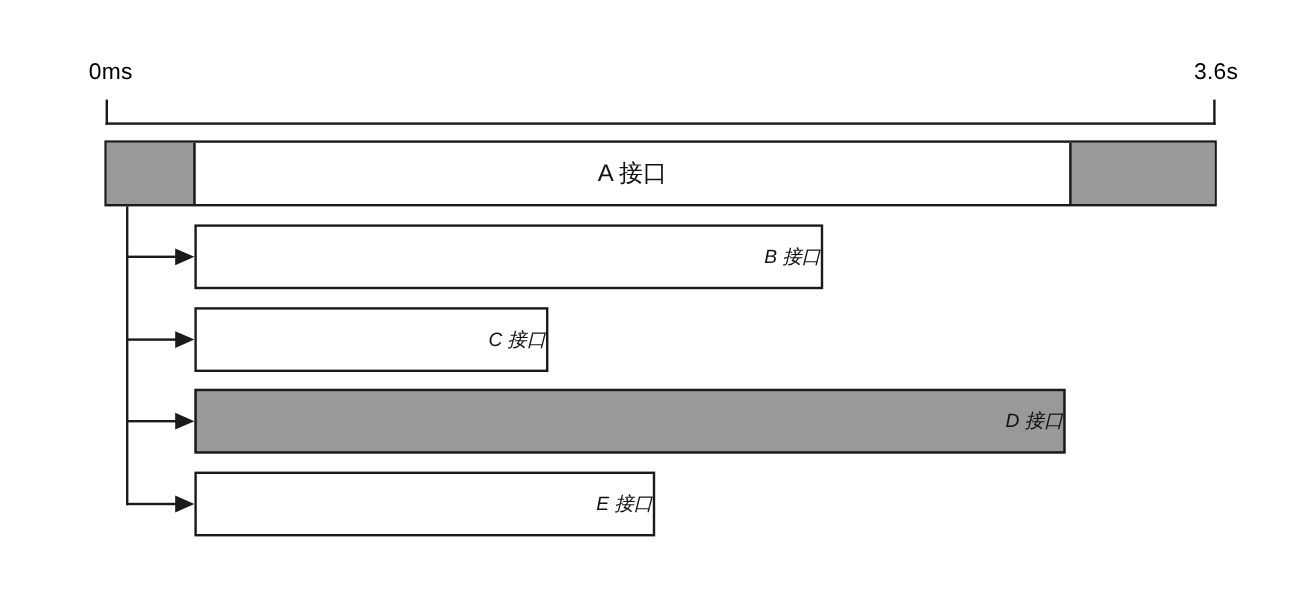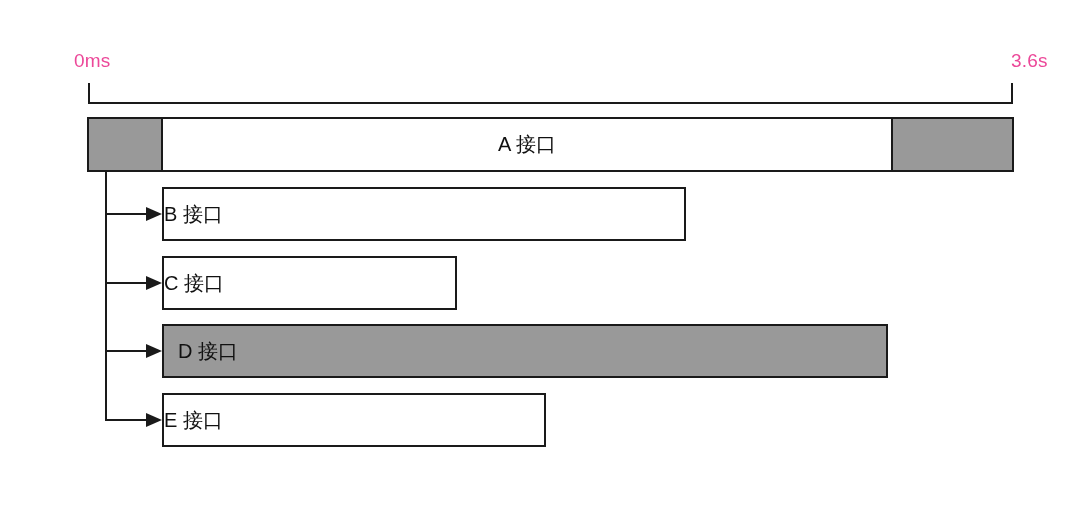--- a/index.html
+++ b/index.html
@@ -16,44 +16,45 @@
   }
   .canvas {
     position: relative;
     width: 1080px; height: 505px;
     background: var(--background);
     overflow: hidden;
   }
   .tl-label {
     position: absolute;
     font-size: 19px;
-    color: #ec4899;
+    color: #000000;
     font-weight: 500;
     letter-spacing: 0.2px;
   }
   .tl-start { left: 74px; top: 50px; }
-  .tl-end   { left: 995px; top: 50px; margin-left: 16px; }
+  .tl-end   { left: 995px; top: 50px; }
   .bracket {
     position: absolute;
     left: 88px; top: 83px;
     width: 925px; height: 21px;
     border-left: 2px solid var(--line);
     border-right: 2px solid var(--line);
     border-bottom: 2px solid var(--line);
   }
   .bar {
     position: absolute;
     height: 54px;
     border: 2px solid var(--line);
     background: #fff;
     display: flex;
     align-items: center;
-    justify-content: flex-start;
-    font-size: 20px;
+    justify-content: flex-end;
+    font-size: 16px;
     color: #111;
+    font-style: italic;
   }
   .bar-a {
     left: 87px; top: 117px;
     width: 927px; height: 55px;
     border: 2px solid var(--line);
     background: #fff;
     display: flex;
     align-items: stretch;
     position: absolute;
   }

